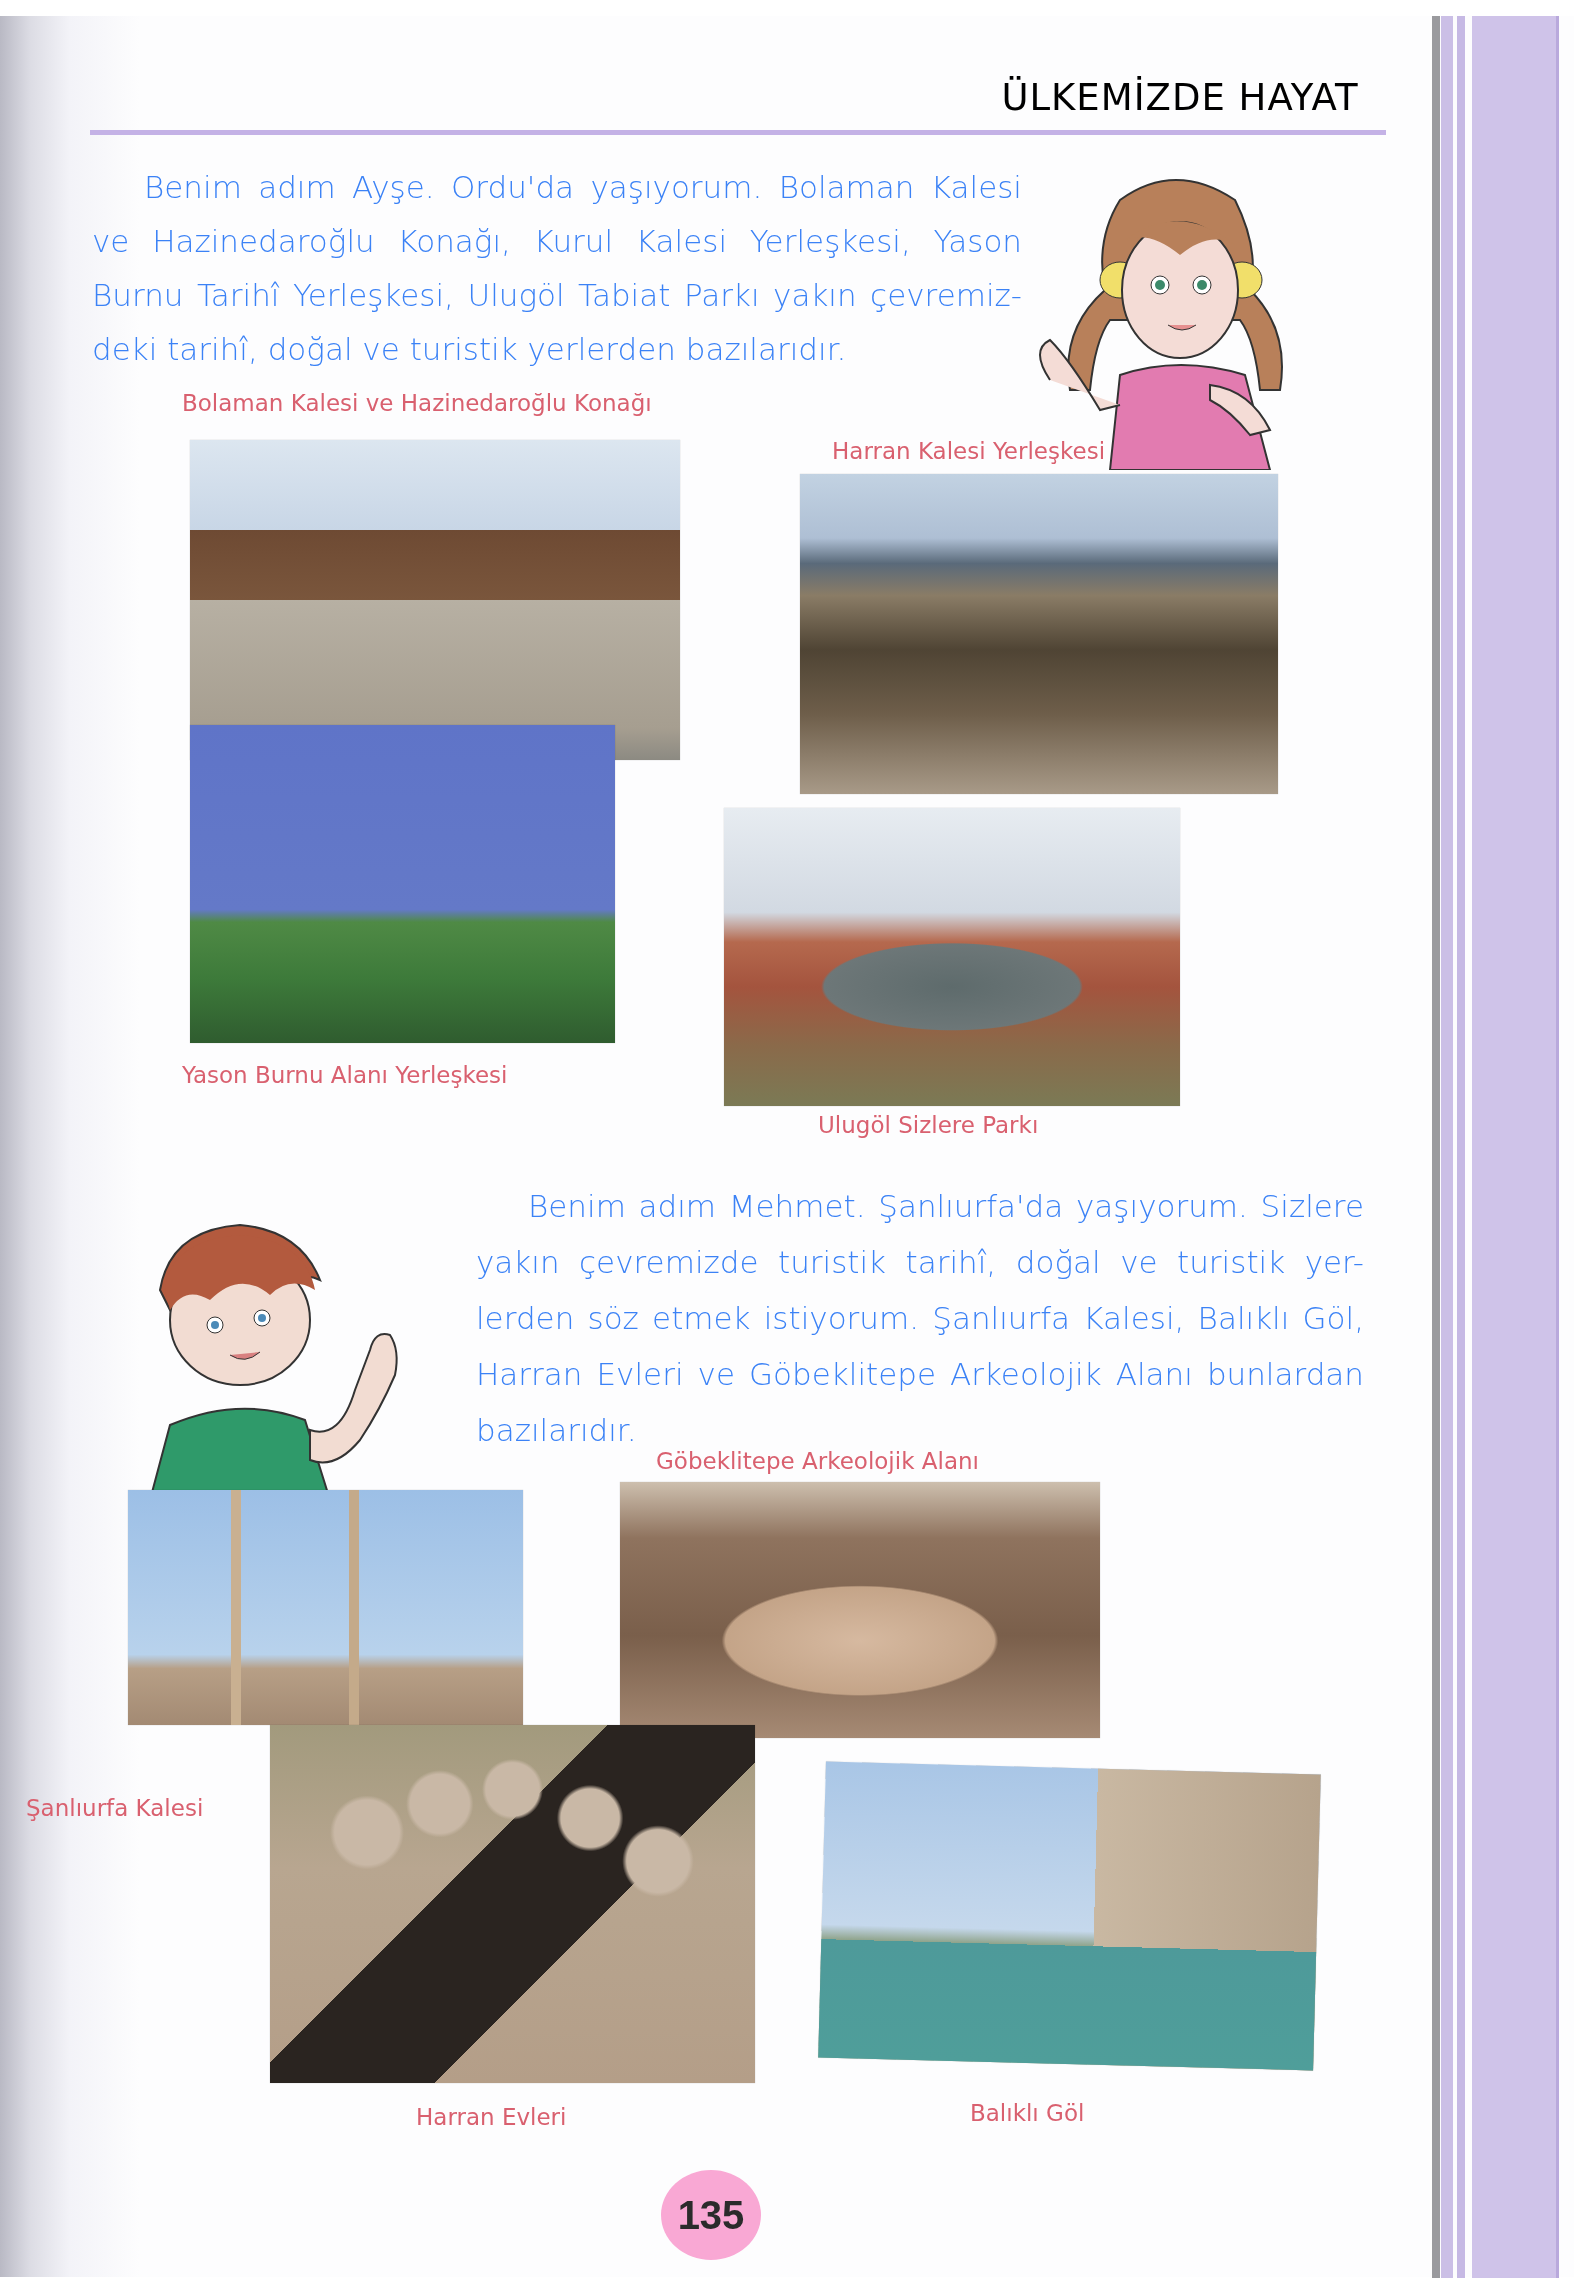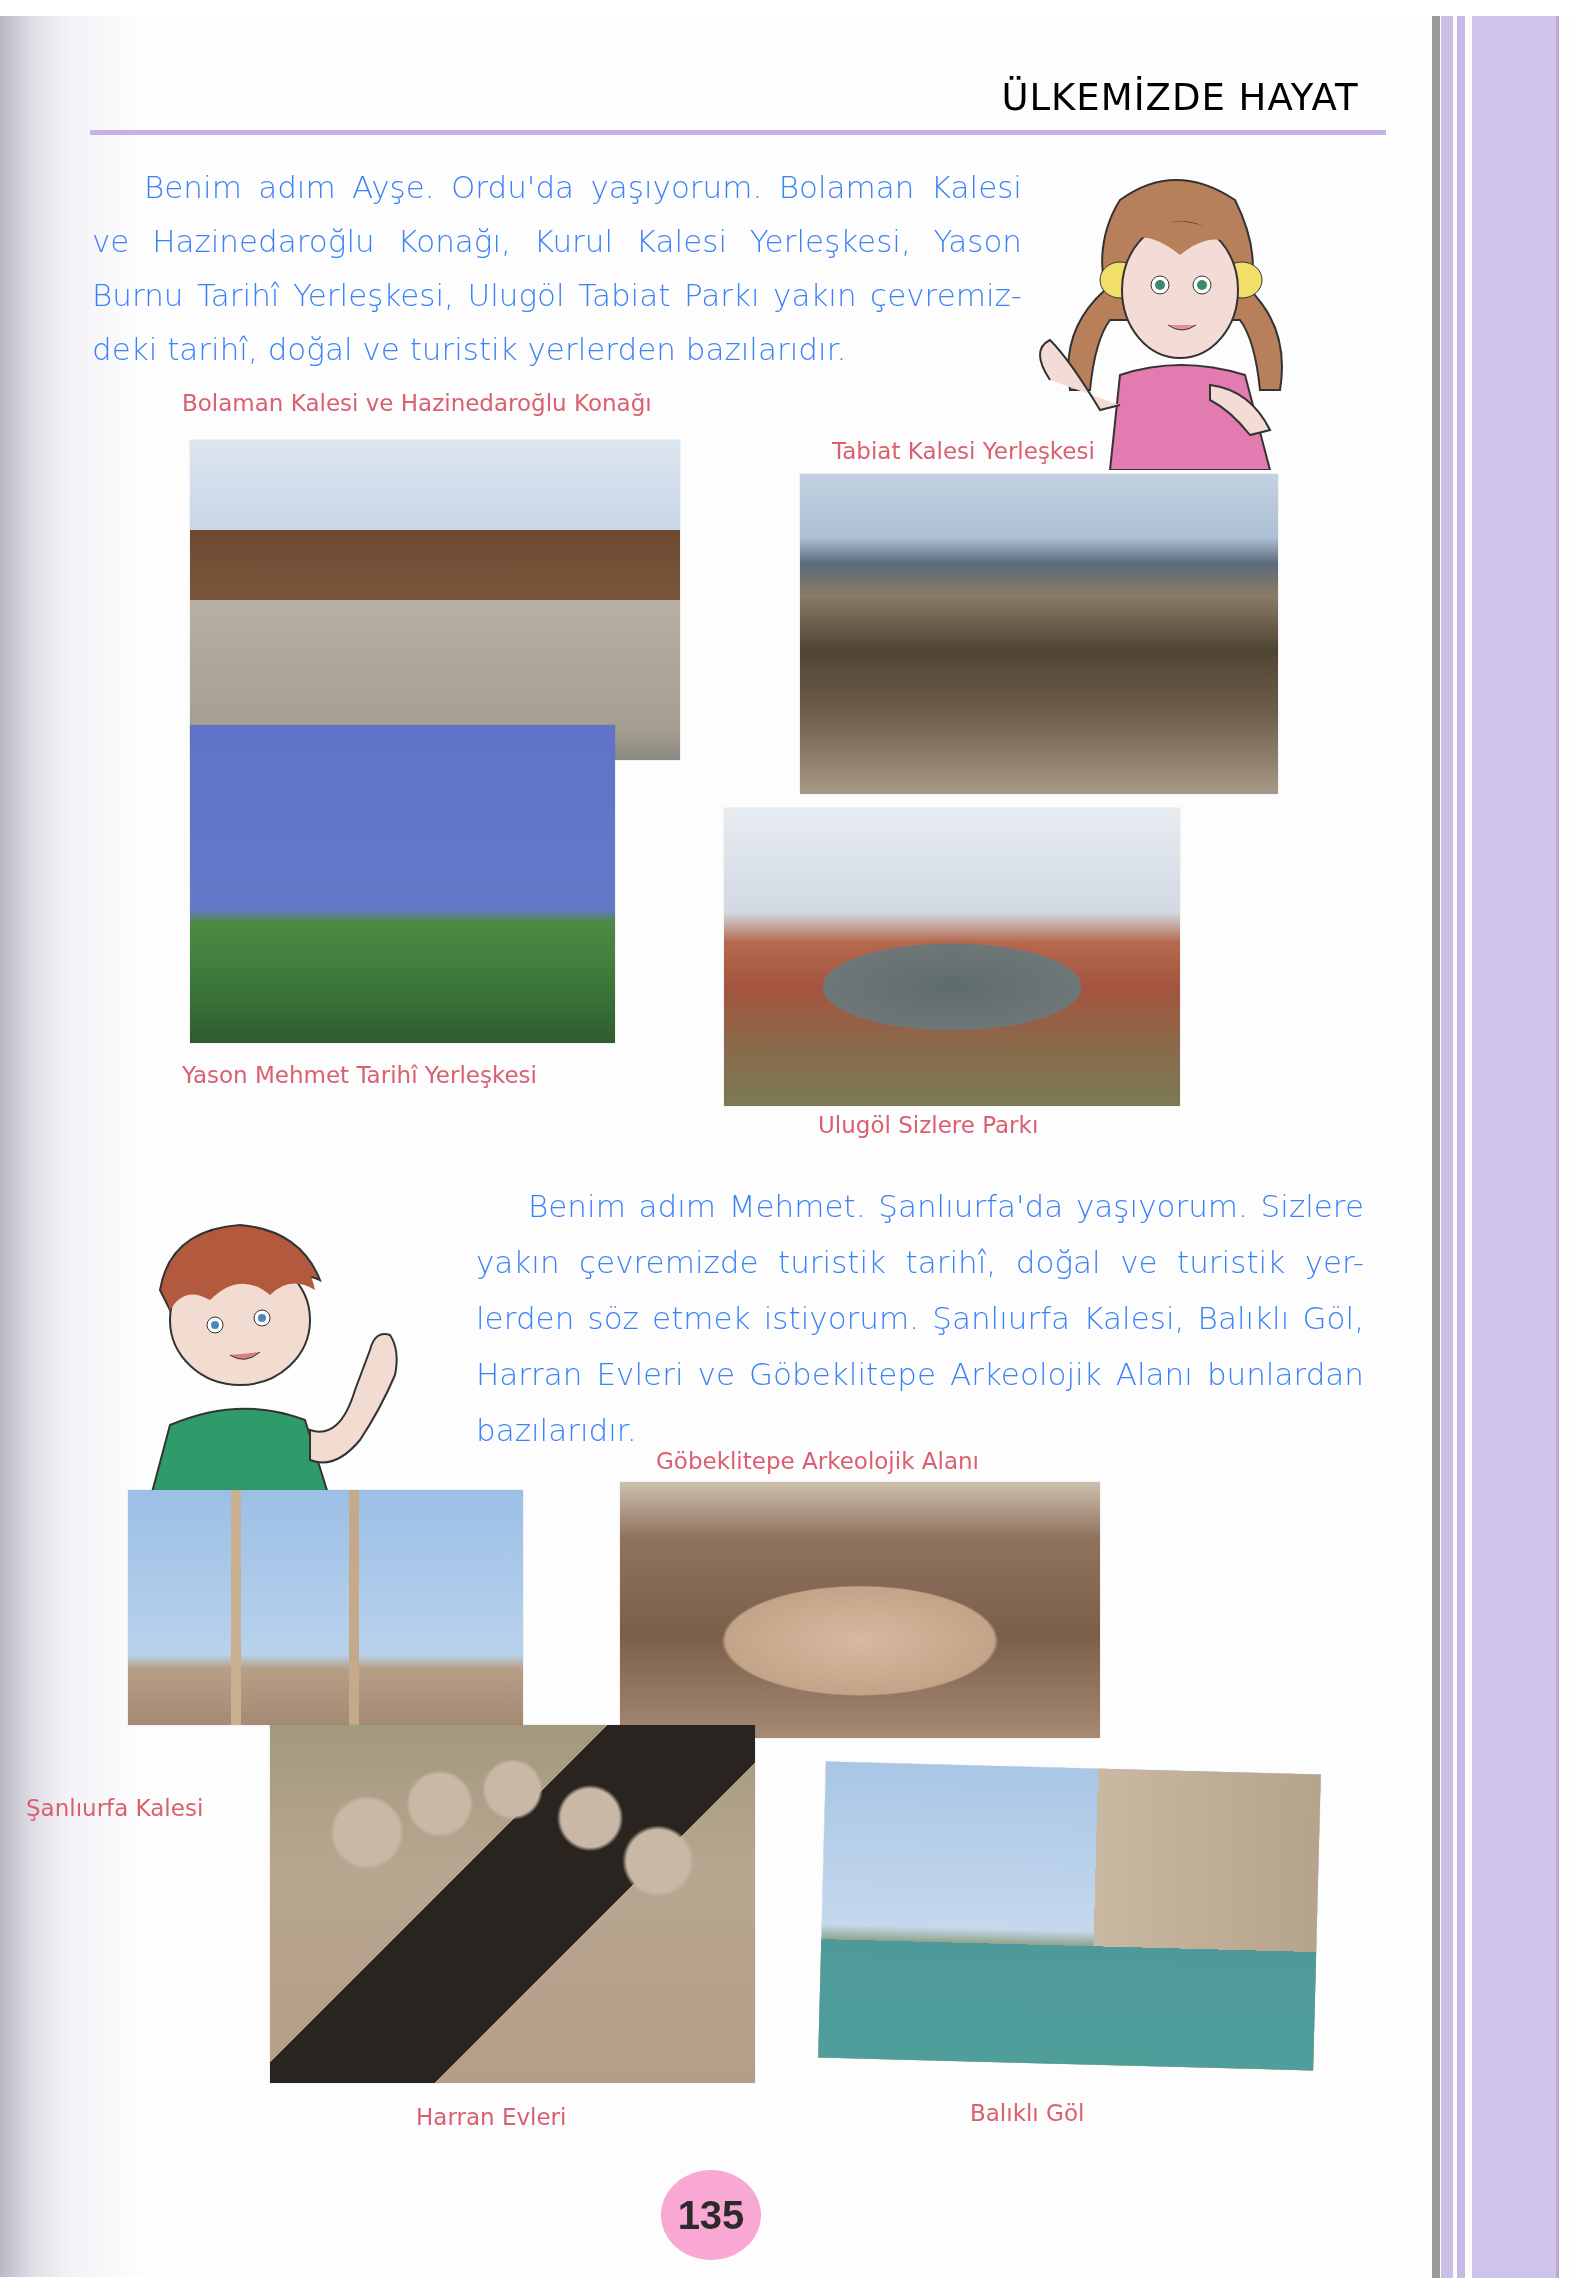--- a/index.html
+++ b/index.html
@@ -114,28 +114,28 @@
     <circle cx="192" cy="125" r="9" fill="#fff" stroke="#333"></circle>
       <circle cx="192" cy="125" r="5" fill="#3c8a6a"></circle>
     <path d="M158 165 Q172 175 186 165" stroke="#333" fill="#e69090"></path>
     <path d="M100 310 L110 215 Q170 195 235 215 L260 310Z" fill="#e27bb0" stroke="#333" stroke-width="2"></path>
     <path d="M40 220 Q20 190 40 180 Q60 200 90 250 L110 245" fill="#f4dcd6" stroke="#333" stroke-width="2"></path>
     <path d="M200 225 Q240 230 260 270 L240 275 Q220 250 200 240Z" fill="#f4dcd6" stroke="#333" stroke-width="2"></path>
   </svg>
 </div>
 
 <div class="caption" style="left:182px; top:390px;">Bolaman Kalesi ve Hazinedaroğlu Konağı</div>
-<div class="caption" style="left:832px; top:438px;">Tabiat Kalesi Yerleşkesi</div>
+<div class="caption" style="left:832px; top:438px;">Harran Kalesi Yerleşkesi</div>
 
 <div class="photo p-bolaman" style="left:190px; top:440px; width:490px; height:320px;"></div>
 <div class="photo p-yason" style="left:190px; top:725px; width:425px; height:318px;"></div>
 <div class="photo p-kurul" style="left:800px; top:474px; width:478px; height:320px;"></div>
 <div class="photo p-ulugol" style="left:724px; top:808px; width:456px; height:298px;"></div>
 
-<div class="caption" style="left:182px; top:1062px;">Yason Mehmet Tarihî Yerleşkesi</div>
+<div class="caption" style="left:182px; top:1062px;">Yason Burnu Alanı Yerleşkesi</div>
 <div class="caption" style="left:818px; top:1112px;">Ulugöl Sizlere Parkı</div>
 
 <div class="para" style="left:476px; top:1178px; width:888px; line-height:56px;">
   <p class="indent" style="text-align-last:justify;">Benim adım Mehmet. Şanlıurfa'da yaşıyorum. Sizlere</p>
   <p style="text-align-last:justify;">yakın çevremizde turistik tarihî, doğal ve turistik yer-</p>
   <p style="text-align-last:justify;">lerden söz etmek istiyorum. Şanlıurfa Kalesi, Balıklı Göl,</p>
   <p style="text-align-last:justify;">Harran Evleri ve Göbeklitepe Arkeolojik Alanı bunlardan</p>
   <p>bazılarıdır.</p>
 </div>
 

